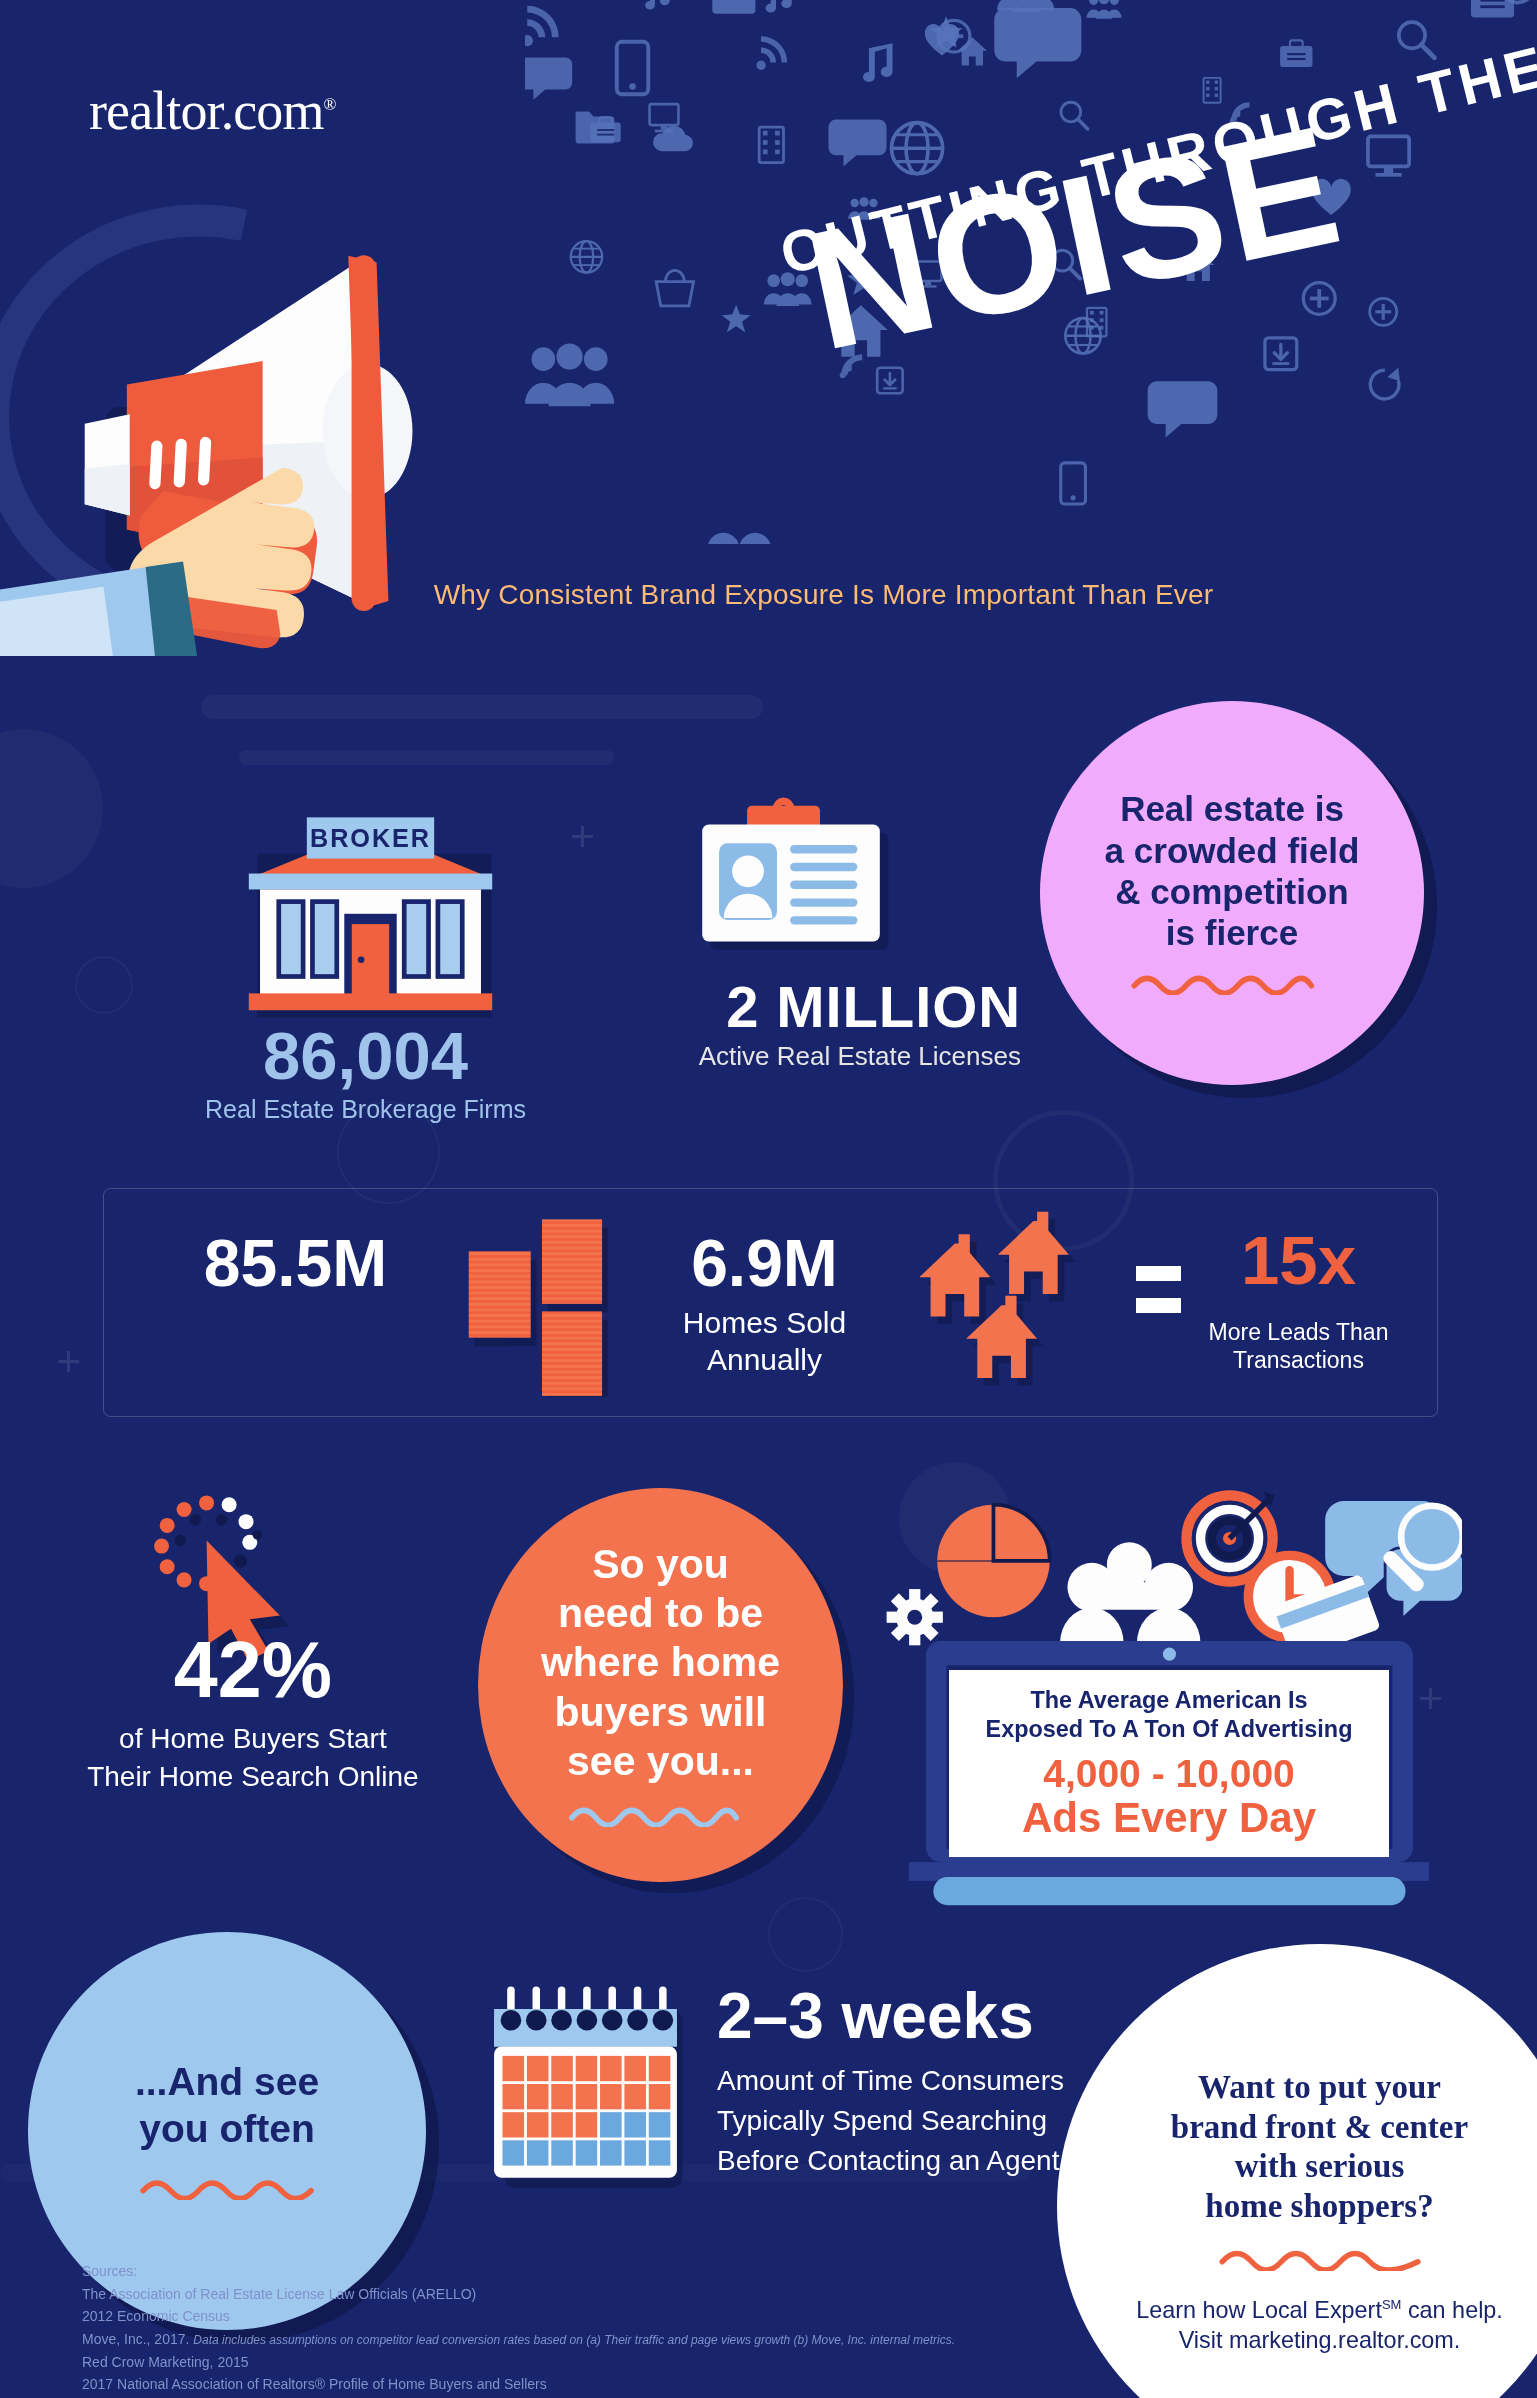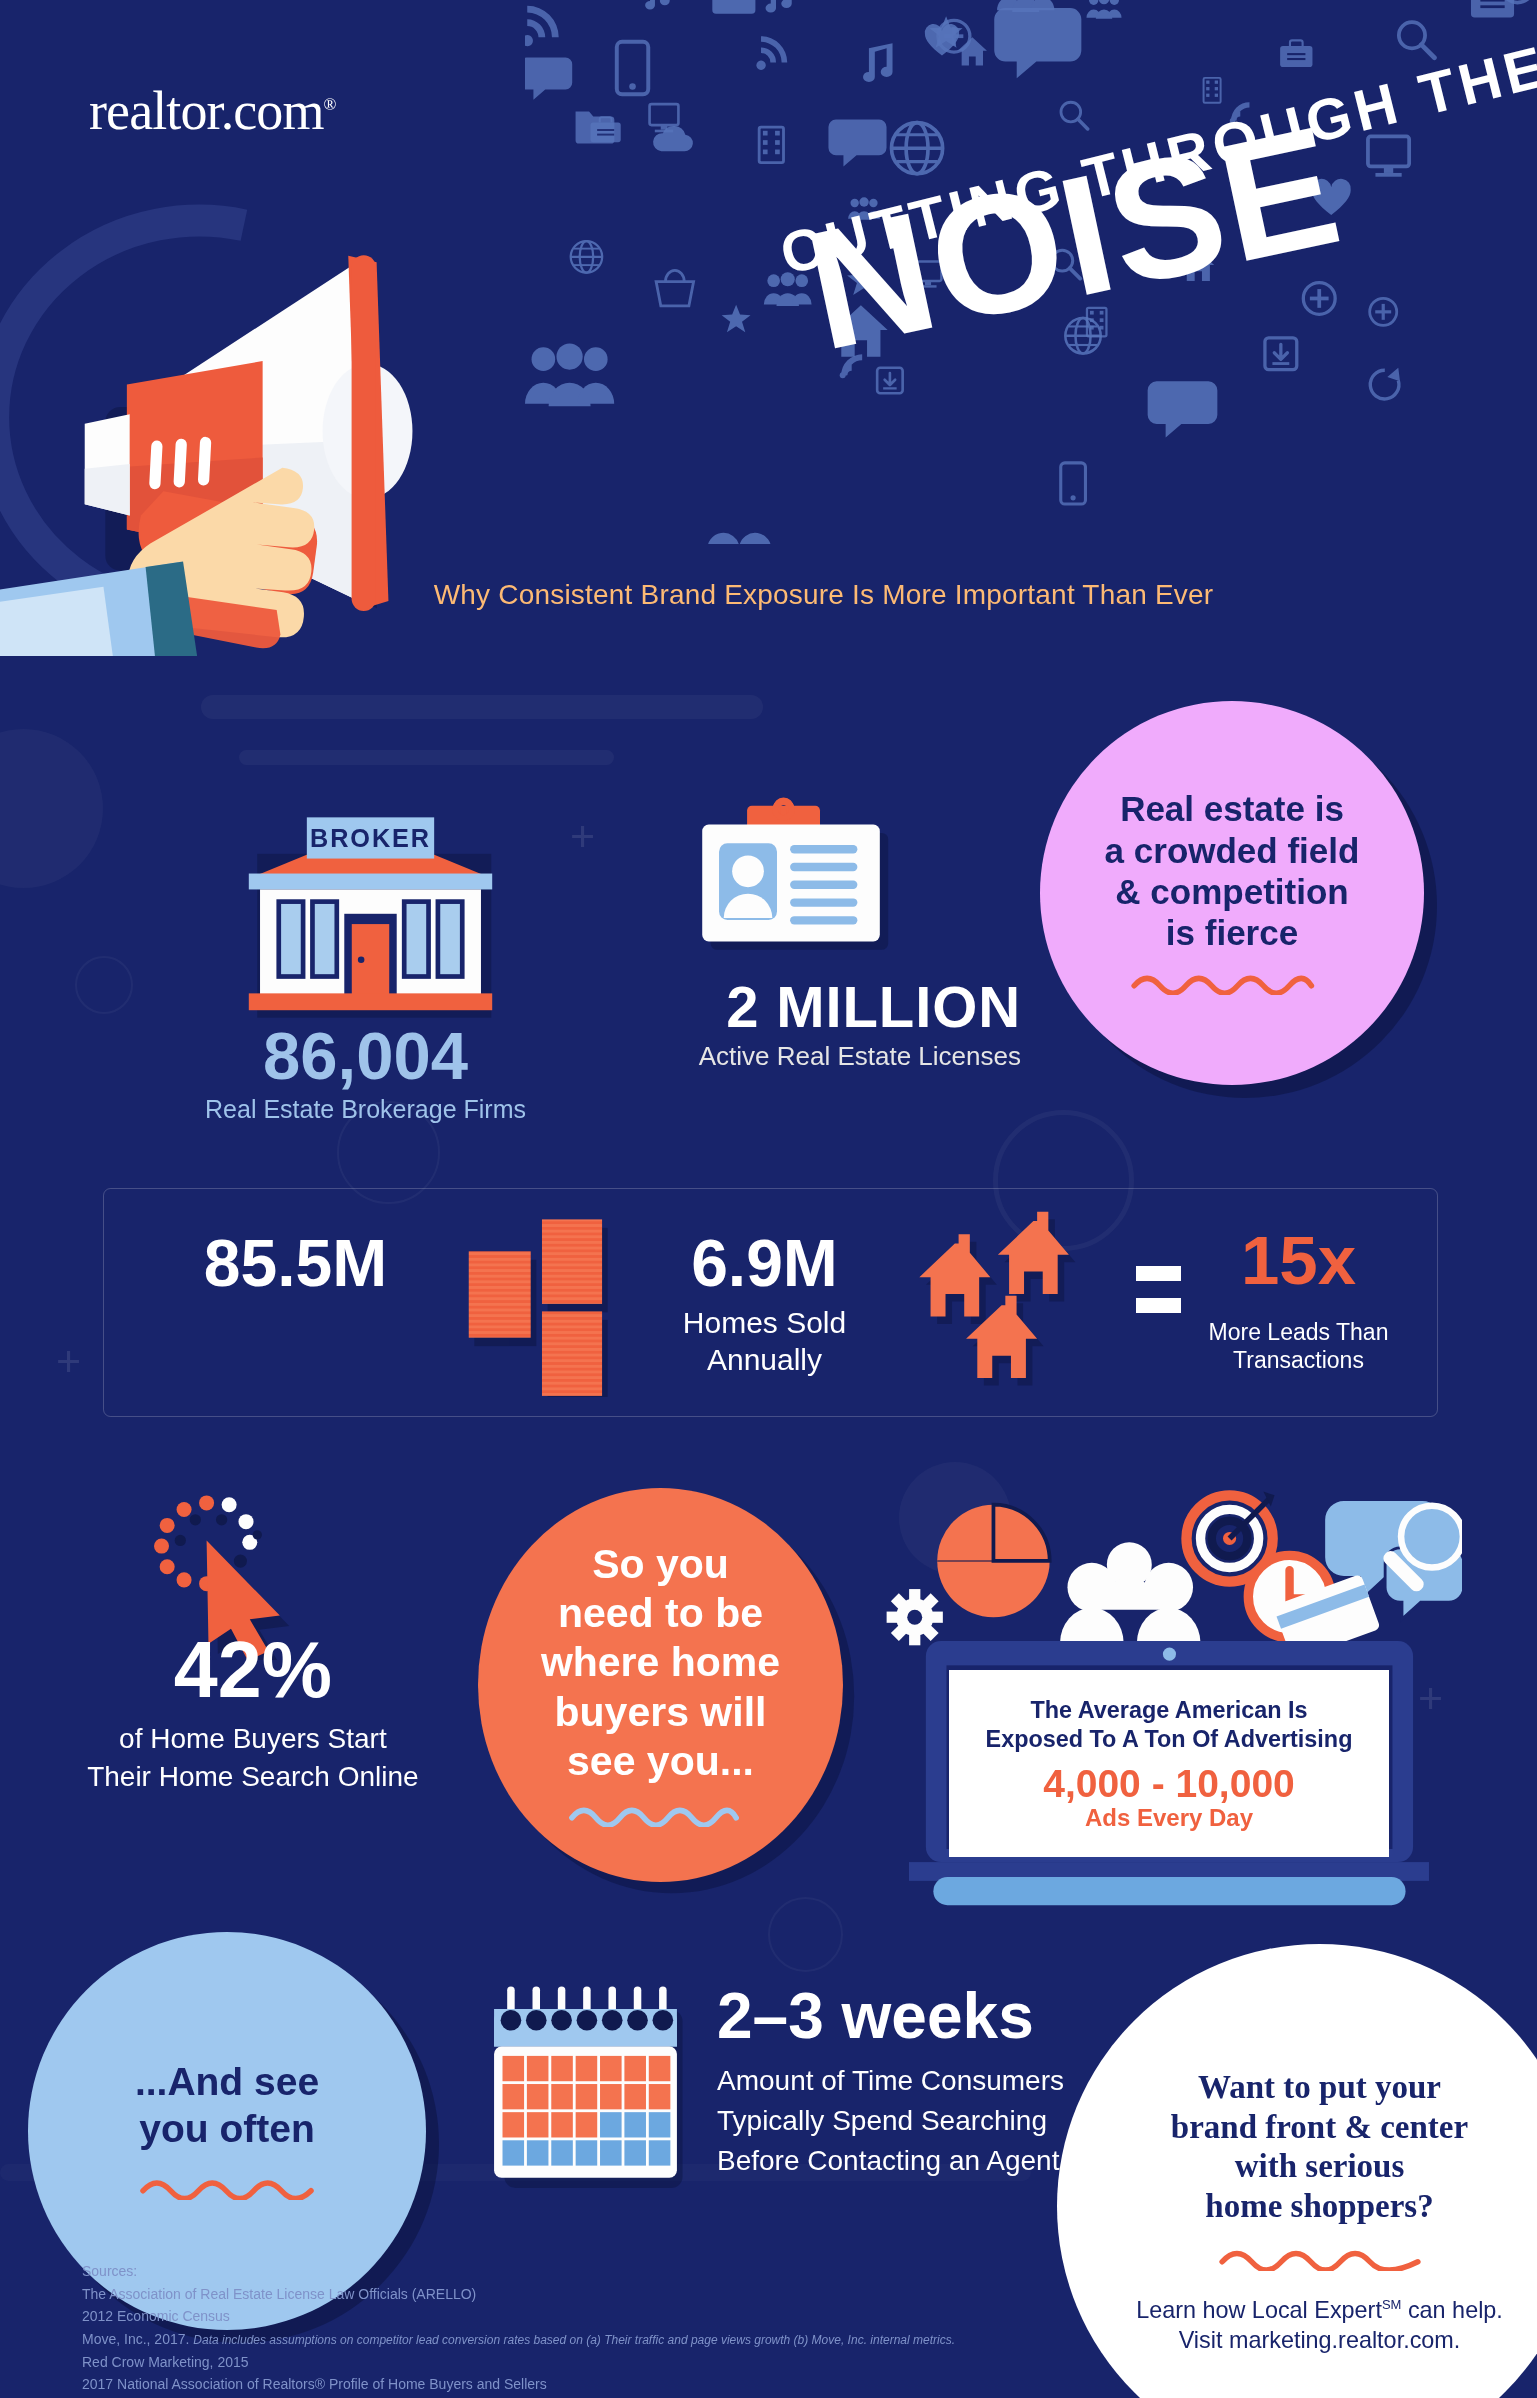--- a/index.html
+++ b/index.html
@@ -90,21 +90,21 @@
      display:flex; flex-direction:column; align-items:center; justify-content:center; }
   .circle-orange .txt { color:#fff; font-size:41px; font-weight:bold; line-height:1.2;
      text-align:center; padding:0 24px; }
 
   .adcluster { position:absolute; left:881px; top:1486px; width:581px; height:169px; }
   .laptop { position:absolute; left:909px; top:1641px; width:520px; height:276px; }
   .lapscreen { position:absolute; left:949px; top:1670px; width:440px; height:187px;
      background:#fff; display:flex; flex-direction:column; align-items:center; justify-content:center; }
   .lapscreen .t1 { color:#18246b; font-size:23.4px; font-weight:bold; text-align:center; line-height:1.25; }
   .lapscreen .t2 { color:#f0613f; font-size:39px; font-weight:bold; margin-top:9.4px; line-height:1.05; }
-  .lapscreen .t3 { color:#f0613f; font-size:24px; font-weight:bold; line-height:1.1; }
+  .lapscreen .t3 { color:#f0613f; font-size:42px; font-weight:bold; line-height:1.1; }
 
   
   .circle-blue2 { position:absolute; left:28px; top:1932px; width:398px; height:398px;
      border-radius:50%; background:#9fc8ef; box-shadow:13px 13px 0 rgba(8,15,55,.45);
      display:flex; flex-direction:column; align-items:center; justify-content:center; }
   .circle-blue2 .txt { color:#18246b; font-size:39px; font-weight:bold; line-height:1.2; text-align:center; }
 
   .cal-ico { position:absolute; left:480px; top:1979px; width:211px; height:220px; }
   .weeks { position:absolute; left:717px; top:1984px; width:646px; color:#fff; }
   .weeks .n { font-size:64px; font-weight:bold; line-height:1; }

